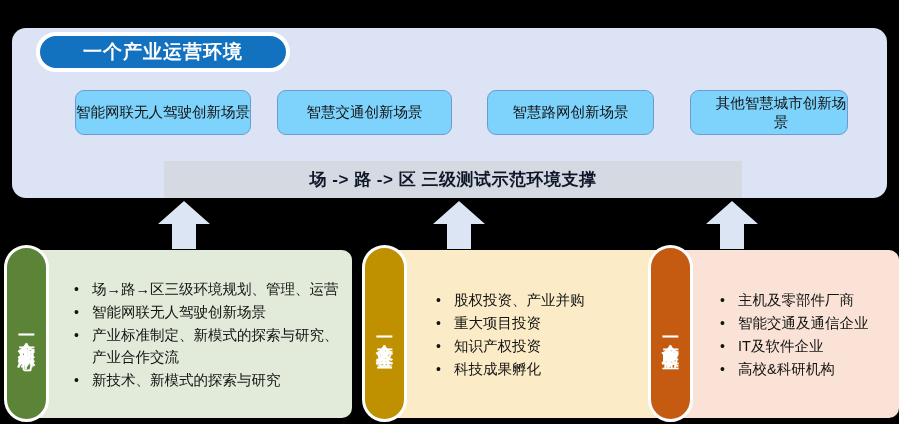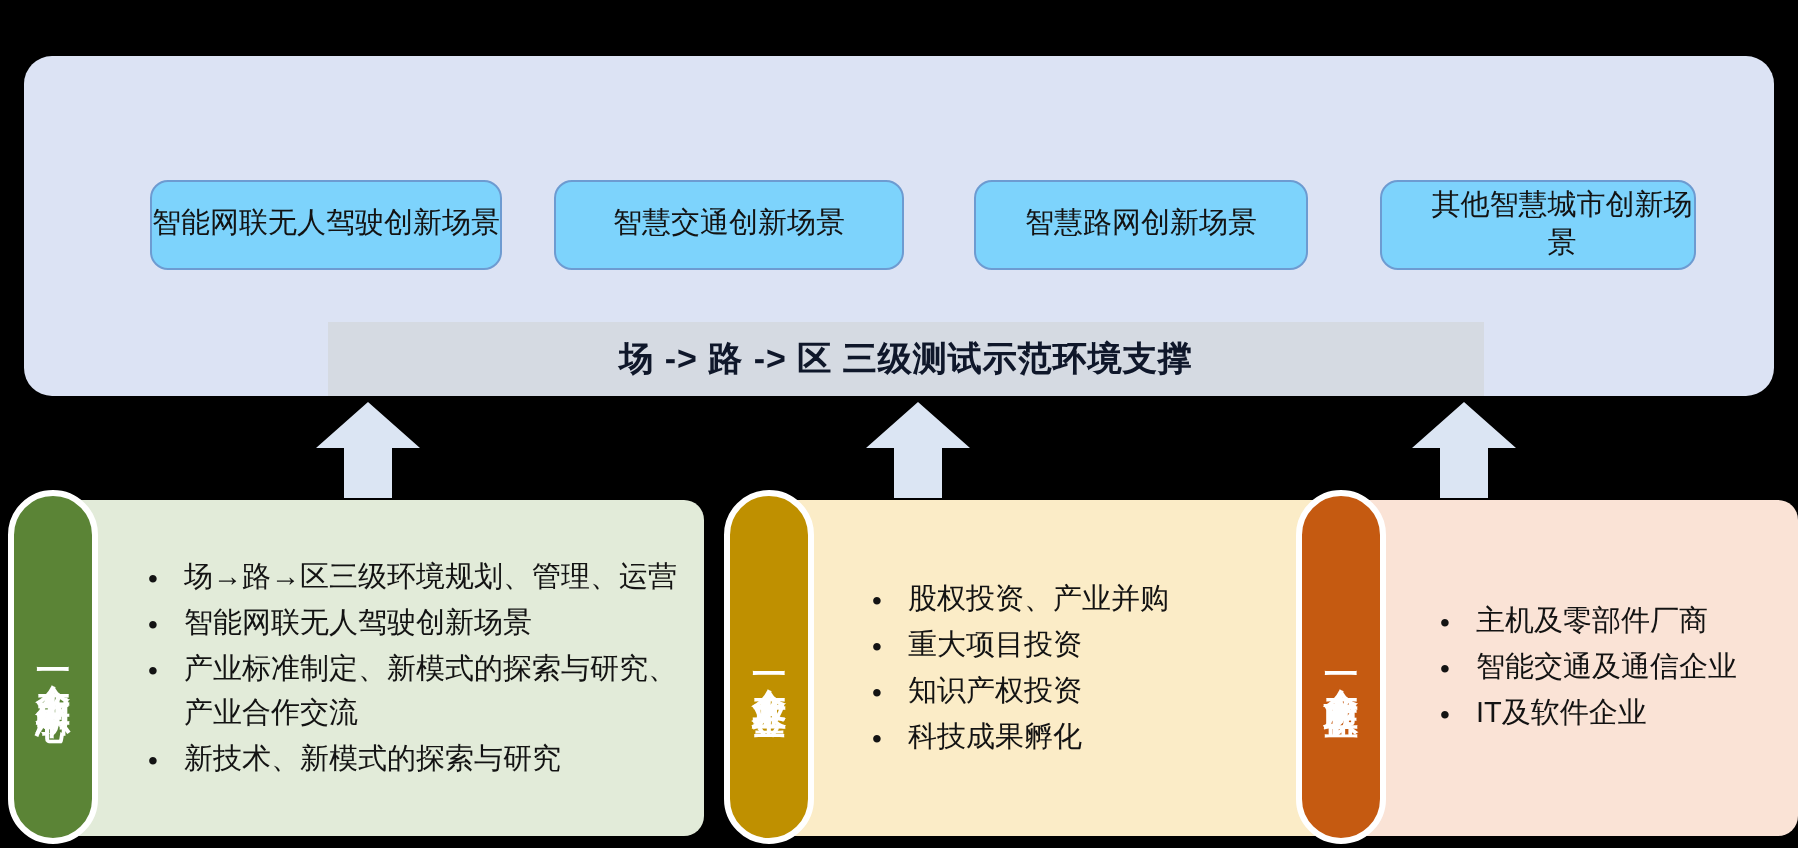--- a/index.html
+++ b/index.html
@@ -98,20 +98,23 @@
   #pillar-2 .pillar-tab{left:8px;background:#c55a11;}
   #pillar-2 .bullets{left:60px;width:196px;}
 </style>
 </head>
 <body>
 
 <div class="stage">
 
   <div id="top-panel">
 
+    <div id="env-badge">
+      <span>一个产业运营环境</span>
+    </div>
 
     <div id="scenario-row">
       <div class="scenario-box" id="scenario-0">
         <span>智能网联无人驾驶创新场景</span>
       </div>
       <div class="scenario-box" id="scenario-1">
         <span>智慧交通创新场景</span>
       </div>
       <div class="scenario-box" id="scenario-2">
         <span>智慧路网创新场景</span>
@@ -172,20 +175,21 @@
     </div>
   </div>
 
   <div class="pillar" id="pillar-2">
     <div class="pillar-card"></div>
     <div class="bullets">
       <ul>
         <li>主机及零部件厂商</li>
         <li>智能交通及通信企业</li>
         <li>IT及软件企业</li>
+        <li>高校&amp;科研机构</li>
       </ul>
     </div>
     <div class="pillar-tab">
       <span>一个产业联盟</span>
     </div>
   </div>
 
 </div>
 
 </body></html>

